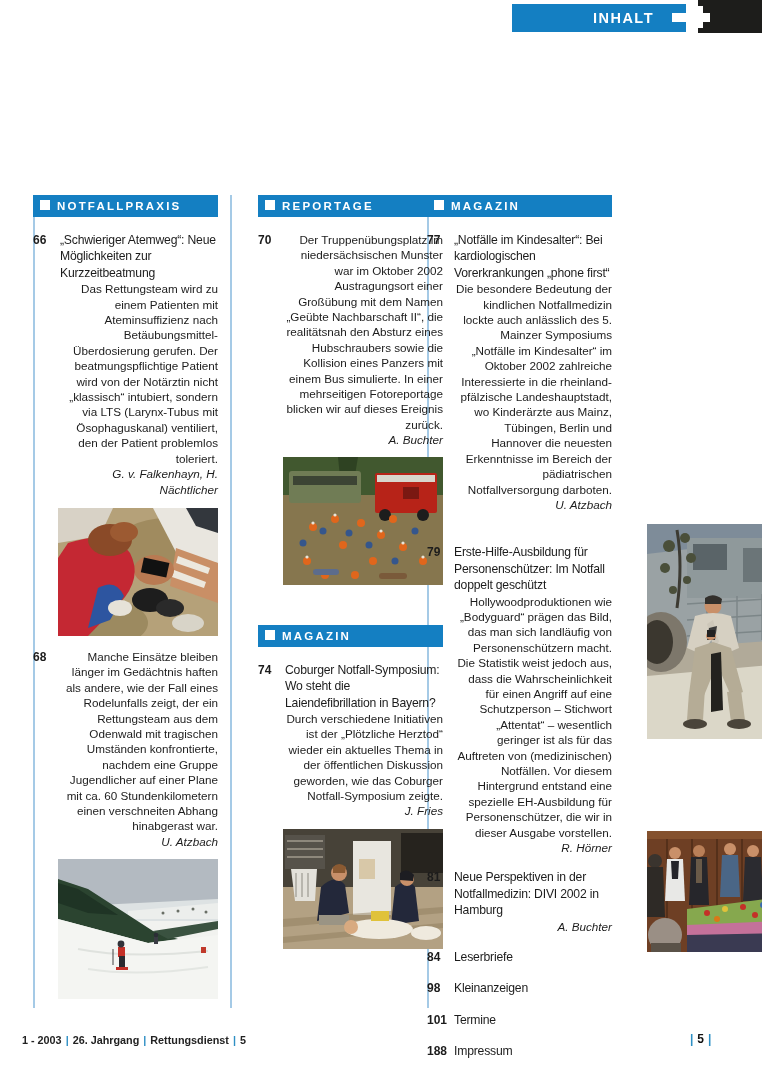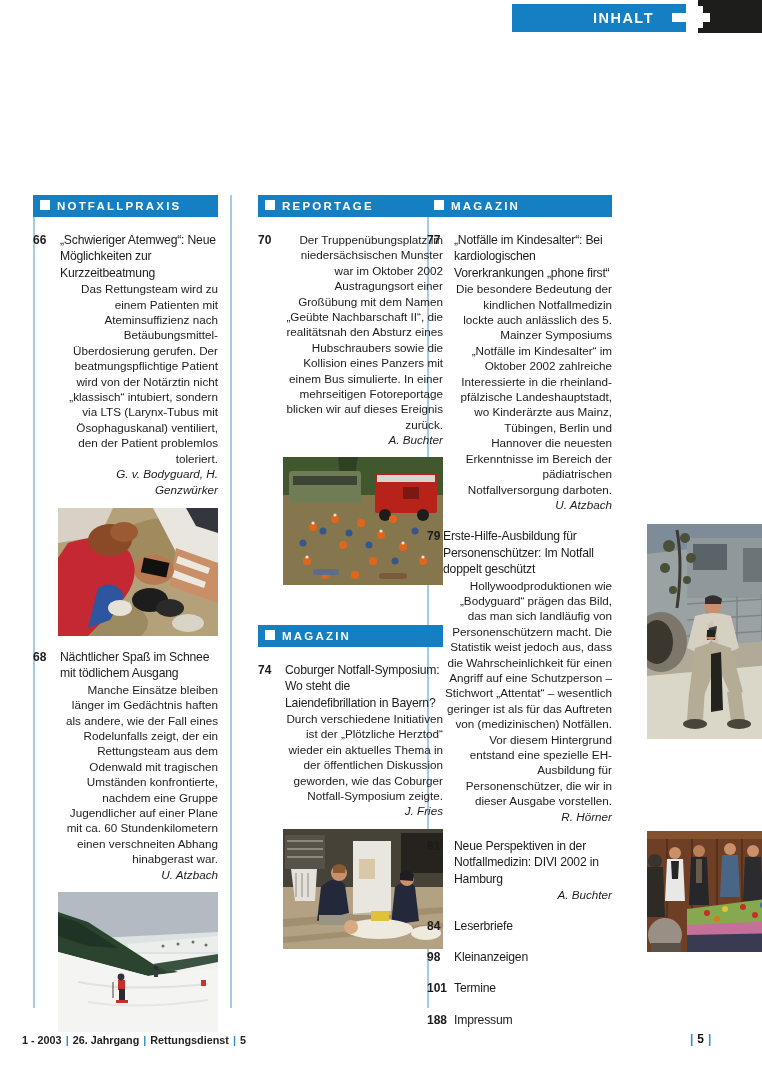--- a/index.html
+++ b/index.html
@@ -80,21 +80,21 @@
   <div class="col c1">
     <div class="secbar">
       <span class="notch"></span>
       <span class="lbl">NOTFALLPRAXIS</span>
     </div>
 
     <div class="article">
       <span class="num">66</span>
       <h3>„Schwieriger Atemweg“: Neue Möglichkeiten zur Kurzzeitbeatmung</h3>
       <p>Das Rettungsteam wird zu einem Patienten mit Ateminsuffizienz nach Betäubungsmittel-Überdosierung gerufen. Der beatmungspflichtige Patient wird von der Notärztin nicht „klassisch“ intubiert, sondern via LTS (Larynx-Tubus mit Ösophaguskanal) ventiliert, den der Patient problemlos toleriert.</p>
-      <p class="authors">G. v. Bodyguard, H. Genzwürker</p>
+      <p class="authors">G. v. Falkenhayn, H. Nächtlicher</p>
     </div>
 
     <figure class="photo">
       <svg width="160" height="128" viewBox="0 0 160 128">
         <rect width="160" height="128" fill="#b5a179"></rect>
         <ellipse cx="110" cy="40" rx="55" ry="30" fill="#a08b5f"></ellipse>
         <ellipse cx="40" cy="115" rx="50" ry="25" fill="#9c8a60"></ellipse>
         <path d="M95 0 L160 0 L160 55 L120 48 Z" fill="#e9e6df"></path>
         <path d="M128 0 L160 0 L160 25 L138 18 Z" fill="#33373d"></path>
         <path d="M0 0 L55 0 L42 28 L0 35 Z" fill="#d8d2c6"></path>
@@ -109,21 +109,20 @@
         <ellipse cx="66" cy="24" rx="14" ry="10" fill="#9c5a32"></ellipse>
         <ellipse cx="92" cy="92" rx="18" ry="12" fill="#1d1d1d"></ellipse>
         <ellipse cx="112" cy="100" rx="14" ry="9" fill="#2a2a2a"></ellipse>
         <ellipse cx="62" cy="100" rx="12" ry="8" fill="#e6e2d8"></ellipse>
         <ellipse cx="130" cy="115" rx="16" ry="9" fill="#d8d4c8"></ellipse>
       </svg>
     </figure>
 
     <div class="article" style="margin-top:13px;">
       <span class="num">68</span>
-      <h3>Nächtlicher Spaß im Schnee mit tödlichem Ausgang</h3>
       <p>Manche Einsätze bleiben länger im Gedächtnis haften als andere, wie der Fall eines Rodelunfalls zeigt, der ein Rettungsteam aus dem Odenwald mit tragischen Umständen konfrontierte, nachdem eine Gruppe Jugendlicher auf einer Plane mit ca. 60 Stundenkilometern einen verschneiten Abhang hinabgerast war.</p>
       <p class="authors">U. Atzbach</p>
     </div>
 
     <figure class="photo" style="margin-top:10px;">
       <svg width="160" height="140" viewBox="0 0 160 140">
         <rect width="160" height="140" fill="#f1f2ef"></rect>
         <rect width="160" height="48" fill="#b3bac1"></rect>
         <path d="M0 48 L160 40 L160 62 L0 62 Z" fill="#dde2e3"></path>
         <path d="M70 52 L160 44 L160 60 L70 60 Z" fill="#eceeec"></path>
@@ -270,21 +269,21 @@
       <span class="lbl">MAGAZIN</span>
     </div>
 
     <div class="article">
       <span class="num">77</span>
       <h3>„Notfälle im Kindesalter“: Bei kardiologischen Vorerkrankungen „phone first“</h3>
       <p>Die besondere Bedeutung der kindlichen Notfallmedizin lockte auch anlässlich des 5. Mainzer Symposiums „Notfälle im Kindesalter“ im Oktober 2002 zahlreiche Interessierte in die rheinland-pfälzische Landeshauptstadt, wo Kinderärzte aus Mainz, Tübingen, Berlin und Hannover die neuesten Erkenntnisse im Bereich der pädiatrischen Notfallversorgung darboten.</p>
       <p class="authors">U. Atzbach</p>
     </div>
 
-    <div class="article" style="margin-top:16px;padding-left:16px;">
+    <div class="article" style="margin-top:32px;">
       <span class="num">79</span>
       <h3>Erste-Hilfe-Ausbildung für Personenschützer: Im Notfall doppelt geschützt</h3>
       <p>Hollywoodproduktionen wie „Bodyguard“ prägen das Bild, das man sich landläufig von Personenschützern macht. Die Statistik weist jedoch aus, dass die Wahrscheinlichkeit für einen Angriff auf eine Schutzperson – Stichwort „Attentat“ – wesentlich geringer ist als für das Auftreten von (medizinischen) Notfällen. Vor diesem Hintergrund entstand eine spezielle EH-Ausbildung für Personenschützer, die wir in dieser Ausgabe vorstellen.</p>
       <p class="authors">R. Hörner</p>
     </div>
 
     <div class="article" style="margin-top:14px;">
       <span class="num">81</span>
       <h3>Neue Perspektiven in der Notfallmedizin: DIVI 2002 in Hamburg</h3>
       <p class="authors">A. Buchter</p>

